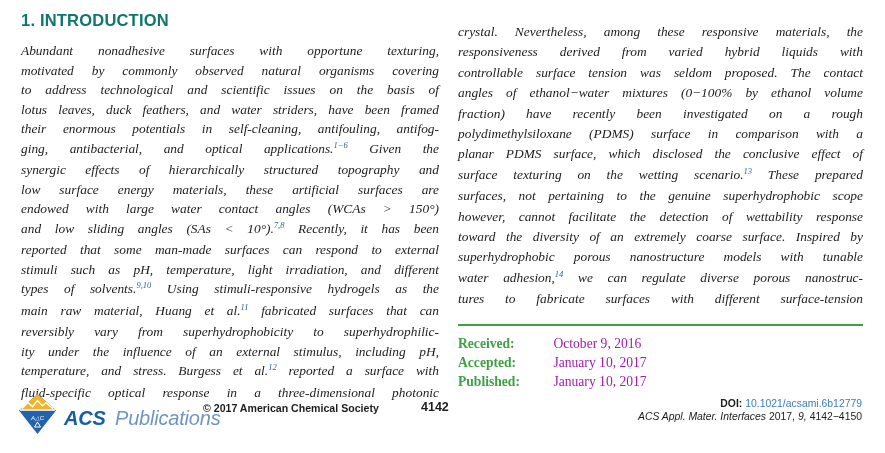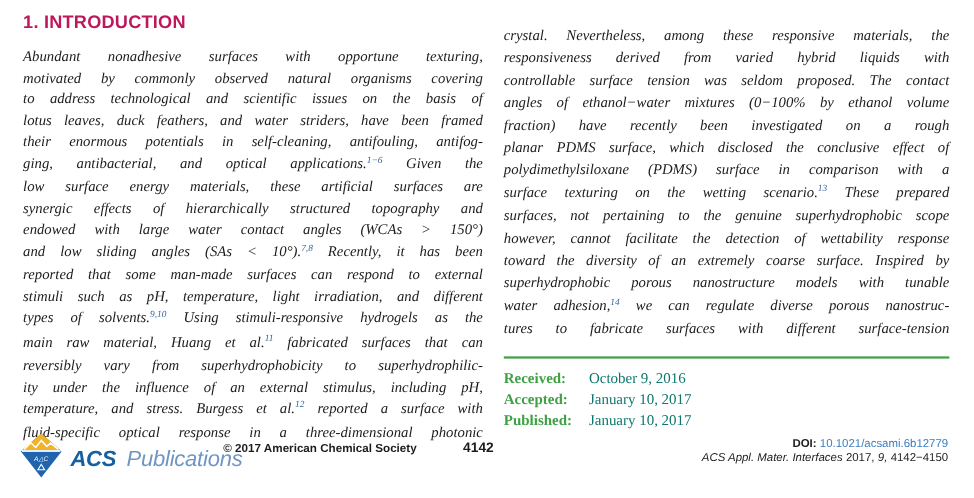--- a/index.html
+++ b/index.html
@@ -6,36 +6,36 @@
   html,body { background:#ffffff; }
   .page {
     position:relative; width:885px; height:453px; background:#ffffff;
     font-family:"Liberation Serif", serif; overflow:hidden;
   }
   .col { position:absolute; }
   .col-left  { left:21px;  top:11px; width:418px; }
   .col-right { left:458px; top:22px; width:405px; }
   .section-heading {
     font-family:"Liberation Sans", sans-serif;
-    font-size:16.5px; font-weight:700; color:#be185d;
+    font-size:16.5px; font-weight:700; color:#0f766e;
     letter-spacing:0.2px; margin-bottom:11px;
   }
   .body-text { font-size:13.4px; color:#1c1c1c; }
   .col-left  .body-text .tline { line-height:19.5px; }
   .col-right .body-text .tline { line-height:20.4px; }
   .tline { text-align:justify; text-align-last:justify; white-space:normal;font-style:italic; }
   .supref {
     color:#34639C; font-size:8.5px; position:relative; top:-5px;
     letter-spacing:0; cursor:pointer;
   }
   .dates-block { margin-top:14px; }
   .dates-rule { border-top:2px solid #3FA044; width:100%; margin-bottom:8px; }
   .date-row { font-size:13.6px; line-height:19.3px; }
   .date-label { display:inline-block; width:74px; color:#3FA044; font-weight:700; }
-  .date-value { color:#0f766e; }
+  .date-value { color:#a21caf;margin-left:18px; }
 
   .footer { position:absolute; left:0; top:0; width:885px; height:453px; pointer-events:none; }
   .footer > * { pointer-events:auto; }
   .brand { position:absolute; left:18px; top:393px; display:flex; align-items:flex-end; cursor:pointer;font-style:italic; }
   .brand svg { width:39px; height:42px; display:block; }
   .brand-text { margin-left:7px; font-family:"Liberation Sans", sans-serif; font-size:20px; letter-spacing:-0.2px; white-space:nowrap; position:relative; top:-5px; }
   .brand-acs { color:#155FA2; font-weight:700; }
   .brand-pub { color:#7095C2; font-weight:400; margin-left:4px; }
   .copyright {
     position:absolute; left:203px; top:402px;
@@ -63,44 +63,44 @@
 
   <div class="col col-left">
     <div class="section-heading">1. INTRODUCTION</div>
     <div class="body-text">
         <div class="tline"><span>Abundant nonadhesive surfaces with opportune texturing,</span></div>
         <div class="tline"><span>motivated by commonly observed natural organisms covering</span></div>
         <div class="tline"><span>to address technological and scientific issues on the basis of</span></div>
         <div class="tline"><span>lotus leaves, duck feathers, and water striders, have been framed</span></div>
         <div class="tline"><span>their enormous potentials in self-cleaning, antifouling, antifog-</span></div>
         <div class="tline"><span>ging, antibacterial, and optical applications.</span><span class="supref">1−6</span><span> Given the</span></div>
+        <div class="tline"><span>synergic effects of hierarchically structured topography and</span></div>
         <div class="tline"><span>low surface energy materials, these artificial surfaces are</span></div>
-        <div class="tline"><span>synergic effects of hierarchically structured topography and</span></div>
         <div class="tline"><span>endowed with large water contact angles (WCAs &gt; 150°)</span></div>
         <div class="tline"><span>and low sliding angles (SAs &lt; 10°).</span><span class="supref">7,8</span><span> Recently, it has been</span></div>
         <div class="tline"><span>reported that some man-made surfaces can respond to external</span></div>
         <div class="tline"><span>stimuli such as pH, temperature, light irradiation, and different</span></div>
         <div class="tline"><span>types of solvents.</span><span class="supref">9,10</span><span> Using stimuli-responsive hydrogels as the</span></div>
         <div class="tline"><span>main raw material, Huang et al.</span><span class="supref">11</span><span> fabricated surfaces that can</span></div>
         <div class="tline"><span>reversibly vary from superhydrophobicity to superhydrophilic-</span></div>
         <div class="tline"><span>ity under the influence of an external stimulus, including pH,</span></div>
         <div class="tline"><span>temperature, and stress. Burgess et al.</span><span class="supref">12</span><span> reported a surface with</span></div>
         <div class="tline"><span>fluid-specific optical response in a three-dimensional photonic</span></div>
       </div>
   </div>
 
   <div class="col col-right">
     <div class="body-text">
         <div class="tline"><span>crystal. Nevertheless, among these responsive materials, the</span></div>
         <div class="tline"><span>responsiveness derived from varied hybrid liquids with</span></div>
         <div class="tline"><span>controllable surface tension was seldom proposed. The contact</span></div>
         <div class="tline"><span>angles of ethanol−water mixtures (0−100% by ethanol volume</span></div>
         <div class="tline"><span>fraction) have recently been investigated on a rough</span></div>
+        <div class="tline"><span>polydimethylsiloxane (PDMS) surface in comparison with a</span></div>
         <div class="tline"><span>planar PDMS surface, which disclosed the conclusive effect of</span></div>
-        <div class="tline"><span>polydimethylsiloxane (PDMS) surface in comparison with a</span></div>
         <div class="tline"><span>surface texturing on the wetting scenario.</span><span class="supref">13</span><span> These prepared</span></div>
         <div class="tline"><span>surfaces, not pertaining to the genuine superhydrophobic scope</span></div>
         <div class="tline"><span>however, cannot facilitate the detection of wettability response</span></div>
         <div class="tline"><span>toward the diversity of an extremely coarse surface. Inspired by</span></div>
         <div class="tline"><span>superhydrophobic porous nanostructure models with tunable</span></div>
         <div class="tline"><span>water adhesion,</span><span class="supref">14</span><span> we can regulate diverse porous nanostruc-</span></div>
         <div class="tline"><span>tures to fabricate surfaces with different surface-tension</span></div>
       </div>
 
     <div class="dates-block">

